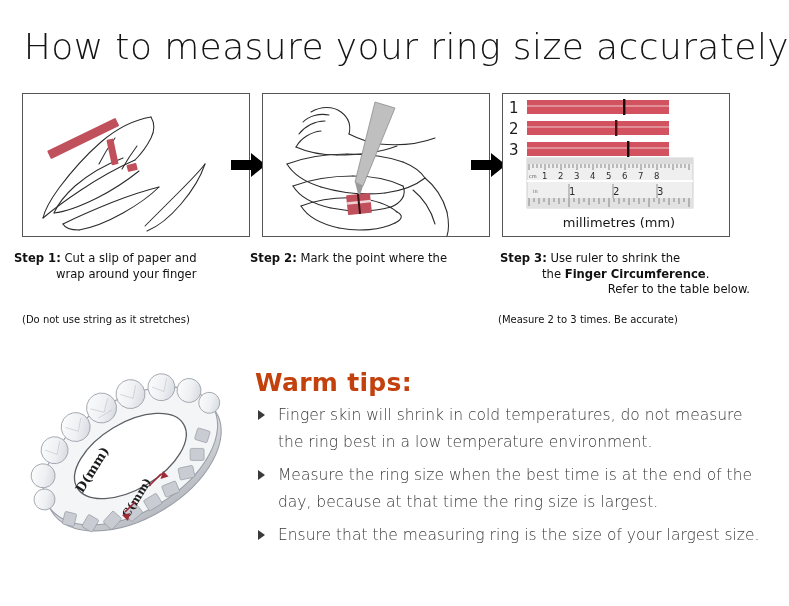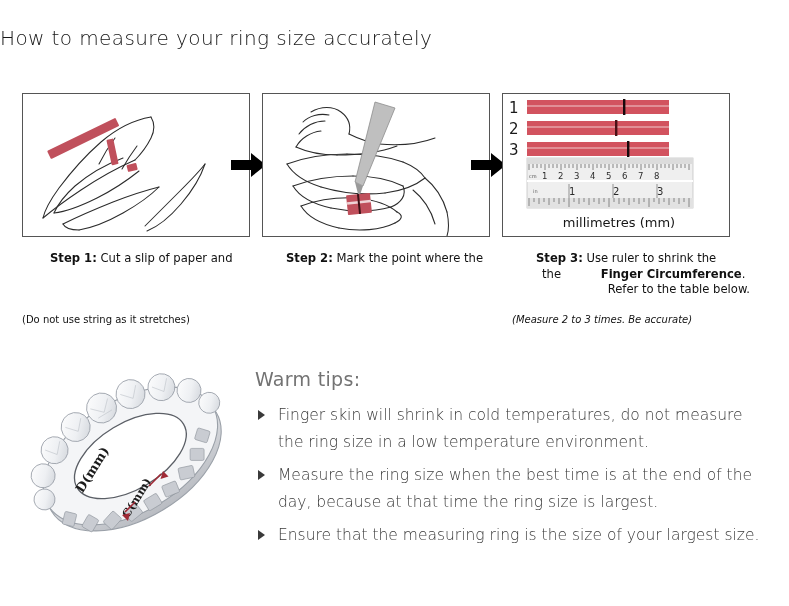--- a/index.html
+++ b/index.html
@@ -5,23 +5,23 @@
   html,body{margin:0;padding:0;}
   body{
     width:789px;height:606px;background:#ffffff;
     font-family:"DejaVu Sans","Liberation Sans",sans-serif;
     color:#111;overflow:hidden;position:relative;
   }
   .page{position:relative;width:789px;height:606px;}
 
   
   .title{
-    position:absolute;left:0;top:26px;width:789px;text-align:left;
+    position:absolute;left:0;top:26px;width:789px;text-align:right;
     font-family:"DejaVu Sans","Liberation Sans",sans-serif;
-    font-size:20px;font-weight:300;letter-spacing:.4px;color:#141414;
+    font-size:36px;font-weight:300;letter-spacing:.4px;color:#141414;
     white-space:nowrap;
   }
 
   
   .panel{
     position:absolute;top:93px;width:228px;height:144px;
     border:1.6px solid #555;background:#fff;box-sizing:border-box;overflow:hidden;
   }
   #panel1{left:22px;}
   #panel2{left:262px;}
@@ -33,39 +33,39 @@
 
   
   .caption{
     position:absolute;top:251px;width:250px;
     font-size:11.6px;line-height:15.5px;color:#111;
     font-family:"DejaVu Sans","Liberation Sans",sans-serif;
   }
   #cap1{left:14px;}
   #cap2{left:250px;}
   #cap3{left:500px;}
-  .caption b{font-weight:bold;margin-left:36px;}
+  .caption b{font-weight:bold;}
   .cap-l1{display:block;}
   .cap-l2{display:block;padding-left:42px;}
   .cap-l3{display:block;padding-left:42px;text-align:right;}
 
   .note{
     position:absolute;font-size:10px;color:#111;
     font-family:"DejaVu Sans","Liberation Sans",sans-serif;
   }
   #note1{left:22px;top:314px;}
-  #note3{left:512px;top:314px;font-style:italic;}
+  #note3{left:498px;top:314px;}
 
   
   .ring-wrap{position:absolute;left:18px;top:352px;width:232px;height:220px;}
 
   
   .tips-head{
     position:absolute;left:255px;top:368px;
-    font-size:19px;font-weight:400;color:#737373;letter-spacing:.3px;
+    font-size:25px;font-weight:700;color:#c2410c;letter-spacing:.3px;
   }
   .tips{position:absolute;left:256px;top:402px;width:505px;}
   .tip{
     position:relative;padding-left:22px;margin-bottom:6px;
     font-size:15.5px;line-height:27px;color:#3a3a3a;font-weight:300;
   }
   .tip .tri{
     position:absolute;left:2px;top:8px;width:0;height:0;
     border-left:7px solid #3a3a3a;border-top:5px solid transparent;border-bottom:5px solid transparent;
   }
@@ -221,20 +221,21 @@
         <path d="M66 90 v14 M110 90 v14 M154 90 v14" stroke="#6a6a6a" stroke-width="0.7"></path>
       </g>
 
       <text x="116" y="133" text-anchor="middle" font-family="DejaVu Sans, Liberation Sans, sans-serif" font-size="13" fill="#161616">millimetres (mm)</text>
     </svg>
   </div>
 
   <div class="caption" id="cap1">
     <span class="cap-l1"><b>Step 1:</b>
       <span>Cut a slip of paper and</span></span>
+    <span class="cap-l2">wrap around your finger</span>
   </div>
 
   <div class="caption" id="cap2">
     <span class="cap-l1"><b>Step 2:</b>
       <span>Mark the point where the</span></span>
   </div>
 
   <div class="caption" id="cap3">
     <span class="cap-l1"><b>Step 3:</b>
       <span>Use ruler to shrink the</span></span>
@@ -310,21 +311,21 @@
         <path d="M104 163 l8 -2 l-2 8 z" fill="#a02a36"></path>
       </g>
     </svg>
   </div>
 
   <div class="tips-head">Warm tips:</div>
 
   <div class="tips">
     <div class="tip">
       <span class="tri"></span>
-      <span>Finger skin will shrink in cold temperatures, do not measure the ring size in a low temperature environment.</span>
+      <span>Finger skin will shrink in cold temperatures, do not measure the ring best in a low temperature environment.</span>
     </div>
     <div class="tip">
       <span class="tri"></span>
       <span>Measure the ring size when the best time is at the end of the day, because at that time the ring size is largest.</span>
     </div>
     <div class="tip">
       <span class="tri"></span>
       <span>Ensure that the measuring ring is the size of your largest size.</span>
     </div>
   </div>

